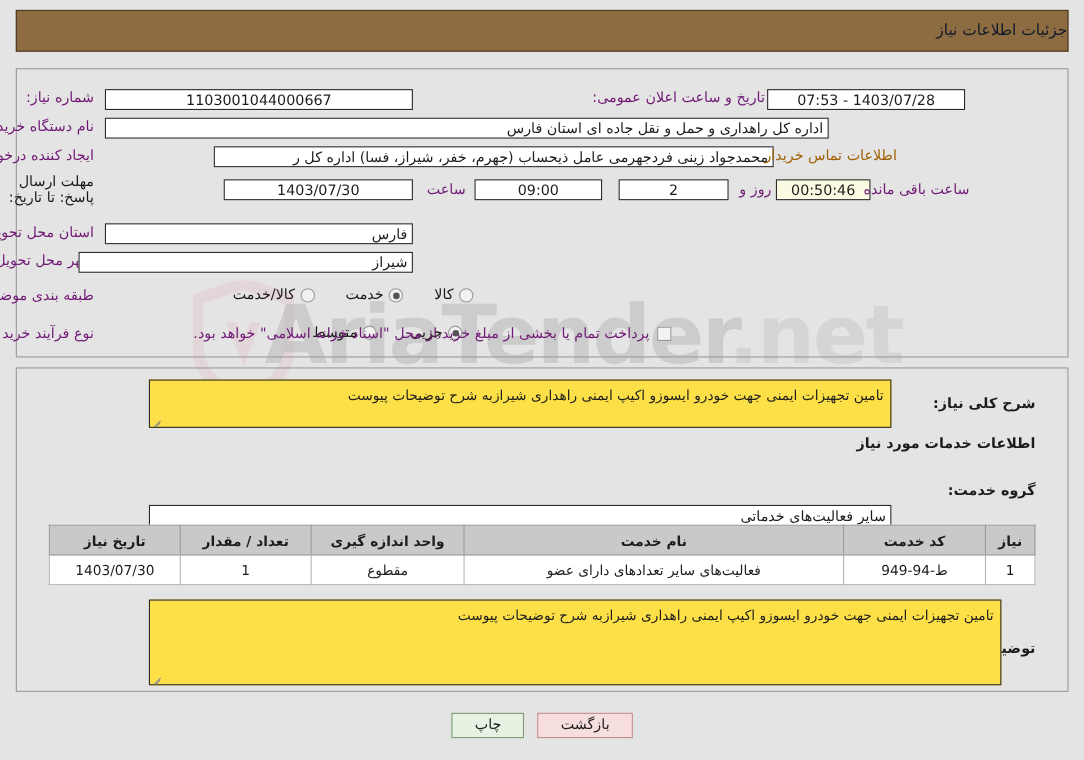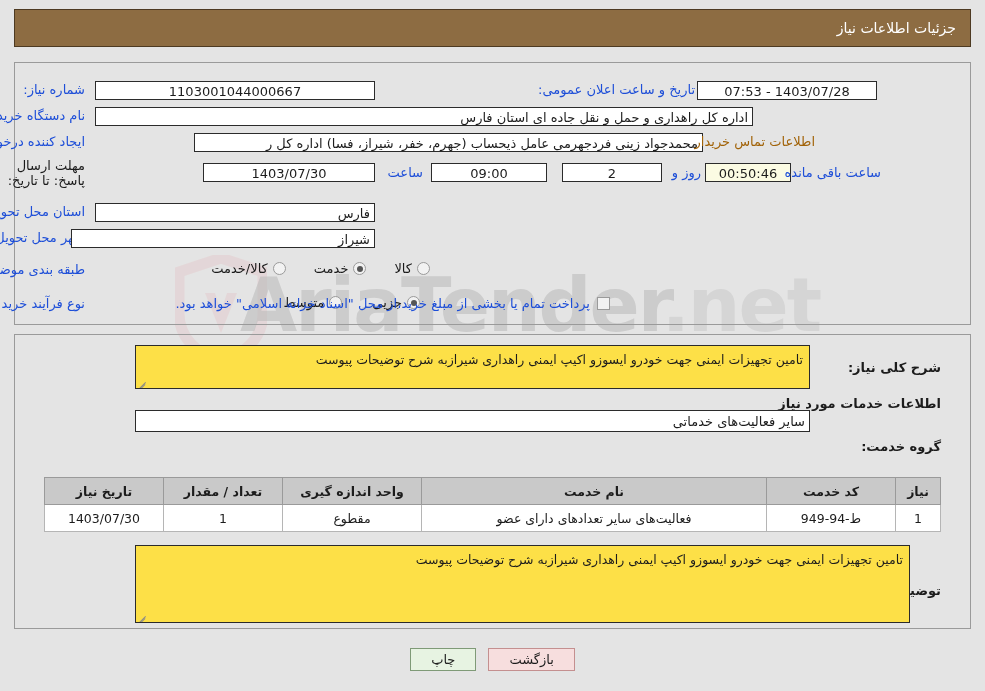--- a/index.html
+++ b/index.html
@@ -59,23 +59,22 @@
     height: 38px;
     background: #8d6c42;
     border: 1px solid #4d3a22;
     box-sizing: border-box;
     display: flex;
     align-items: center;
     justify-content: flex-start;
     z-index: 10;
   }
   #title-bar .t {
-    color: #ffffff;
+    color: #0f172a;
     font-size: 14px;
-    padding-right: 14px;
     white-space: nowrap;
   }
 
   
   .panel {
     position: absolute;
     left: 14px;
     right: 14px;
     border: 1px solid #9a9a9a;
     background: transparent;
@@ -87,21 +86,21 @@
 
   
   .row {
     position: absolute;
     display: flex;
     align-items: center;
     white-space: nowrap;
     z-index: 9;
   }
   .lbl {
-    color: #1d4ed8;
+    color: #701a75;
     font-size: 13px;
     white-space: nowrap;
   }
   .lbl-2l { line-height: 15px; white-space: normal; }
   .field {
     border: 1px solid #2b2b2b;
     background: #ffffff;
     height: 19px;
     line-height: 19px;
     font-size: 13px;
@@ -349,21 +348,21 @@
   <span>تامین تجهیزات ایمنی جهت خودرو ایسوزو اکیپ ایمنی راهداری شیرازبه شرح توضیحات پیوست</span>
   <span class="grip">
       <span class="g1"></span>
       <span class="g2"></span>
     </span>
 </div>
 
 <div class="section-head" style="top:396px; right:44px;">اطلاعات خدمات مورد نیاز</div>
 
 <div class="section-head" style="top:439px; right:44px;">گروه خدمت:</div>
-<div class="field rtlstart" style="position:absolute; top:410px; right:175px; width:675px; height:22px; line-height:22px; z-index:9;">سایر فعالیت‌های خدماتی</div>
+<div class="field rtlstart" style="position:absolute; top:459px; right:175px; width:675px; height:22px; line-height:22px; z-index:9;">سایر فعالیت‌های خدماتی</div>
 
 <table id="needs-table">
   <thead>
     <tr>
       <th style="width:36px;">نیاز</th>
       <th style="width:120px;">کد خدمت</th>
       <th>نام خدمت</th>
       <th style="width:130px;">واحد اندازه گیری</th>
       <th style="width:110px;">تعداد / مقدار</th>
       <th style="width:110px;">تاریخ نیاز</th>

